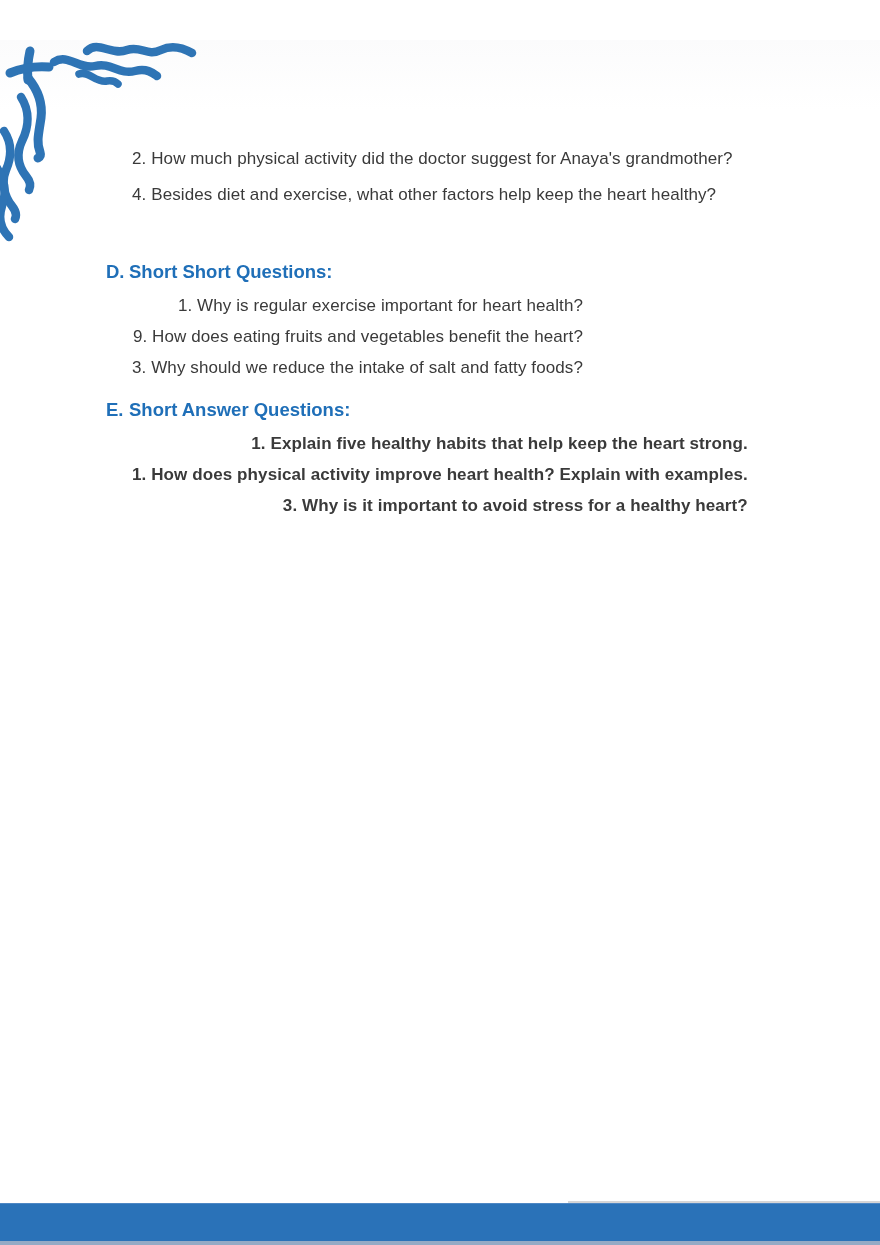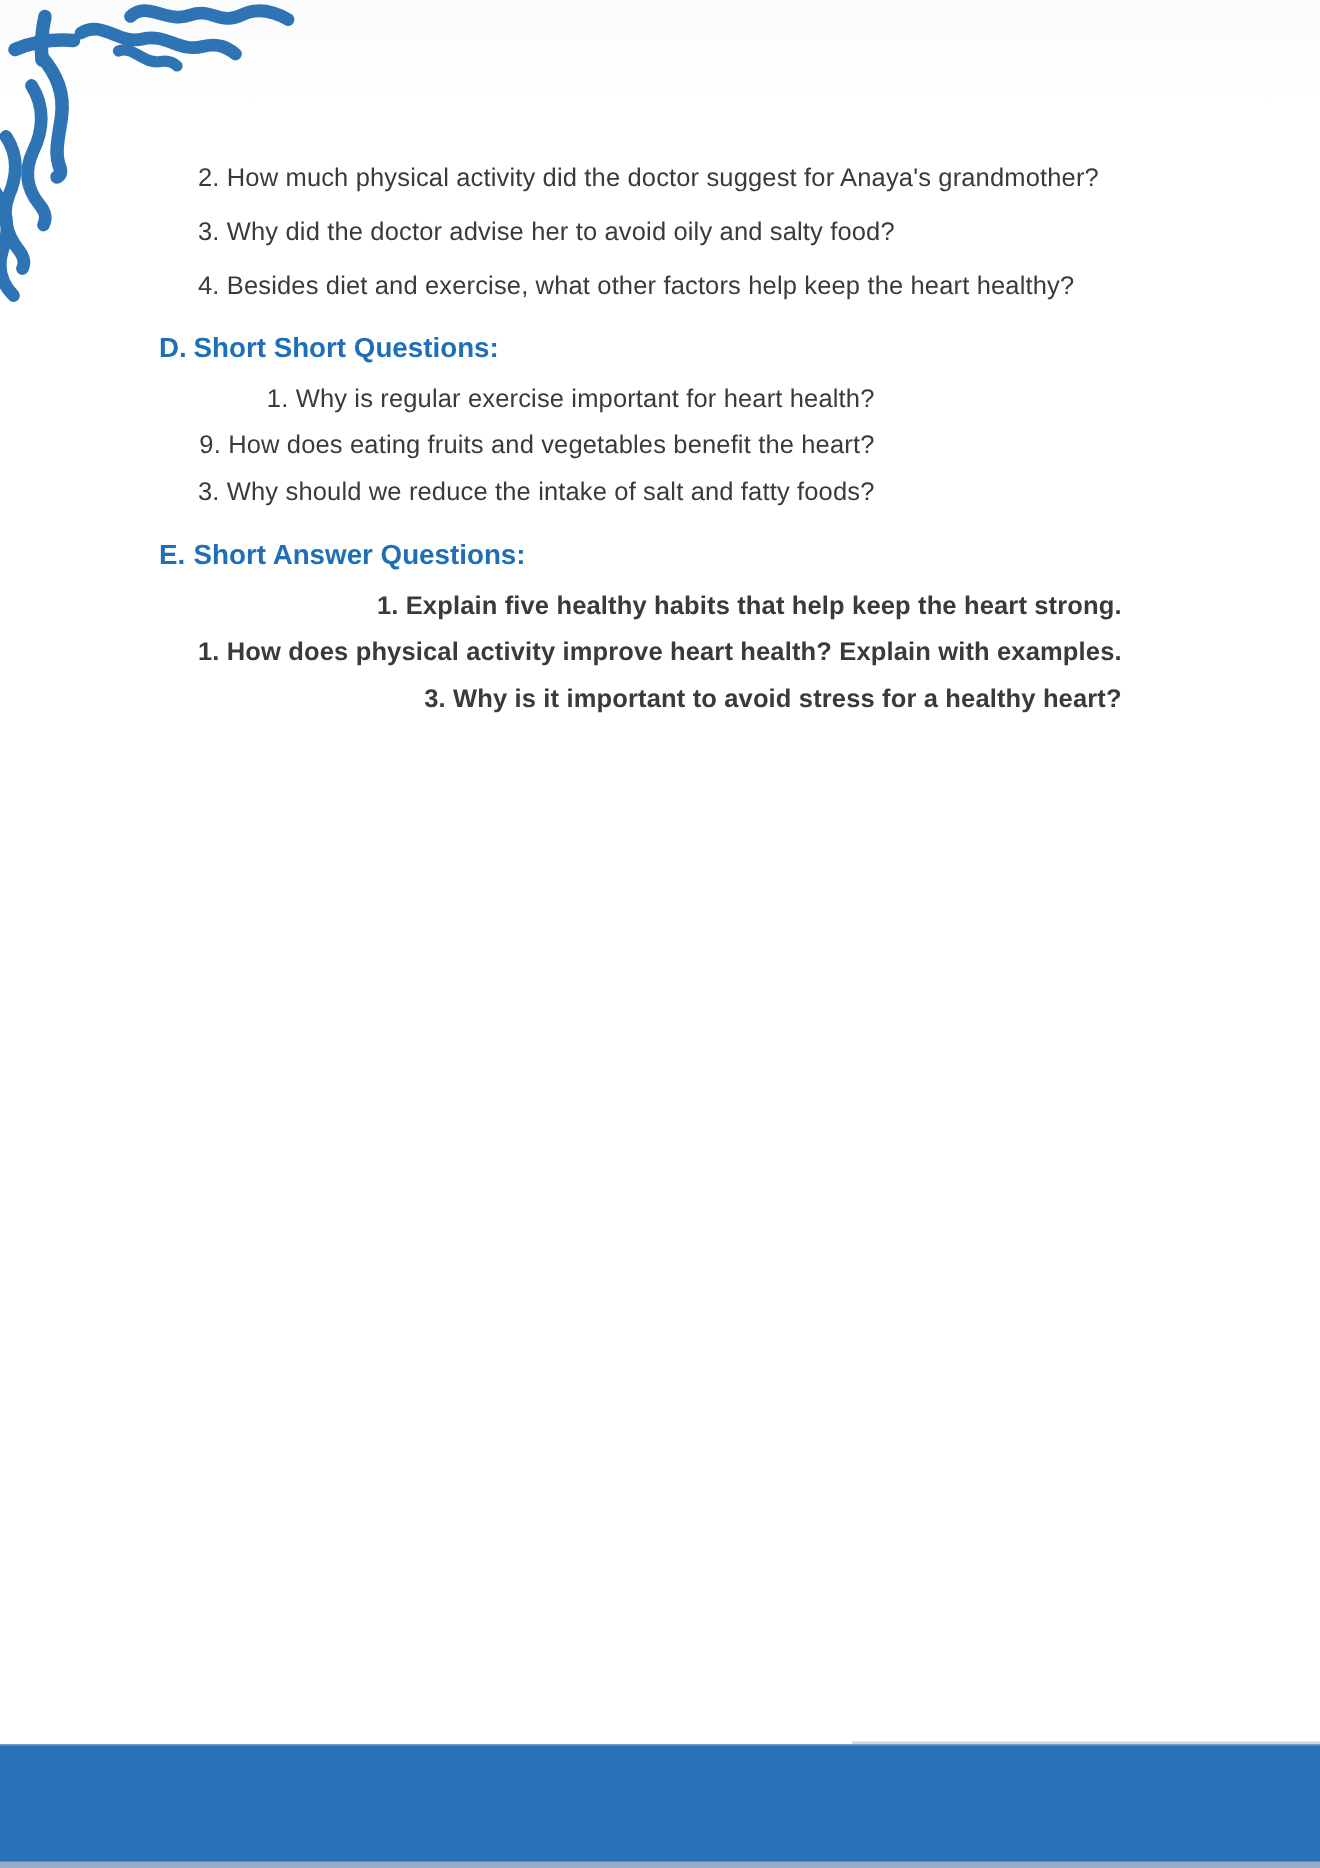--- a/index.html
+++ b/index.html
@@ -6,20 +6,21 @@
   body {
     width: 880px; height: 1245px;
     position: relative;
     overflow: hidden;
     background: #ffffff;
     font-family: "Liberation Sans", sans-serif;
   }
   .page {
     position: absolute; inset: 0;
     background: linear-gradient(180deg, #fbfbfc 0%, #ffffff 70px);
+    margin-top: 40px;
   }
   .corner-flourish {
     position: absolute; top: 0; left: 0;
     width: 205px; height: 210px;
   }
   .q-line {
     font-size: 17px;
     line-height: 23px;
     height: 23px;
     color: #3a3a3a;
@@ -81,21 +82,20 @@
 
         <path d="M 4 91 C 12 103 12 116 6 130 C 1 142 4 156 12 166 C 16 171 17 175 15 179" stroke-width="8.5"></path>
 
         <path d="M -3 128 C 5 140 7 152 2 166 C -2 178 0 188 9 197" stroke-width="8.5"></path>
       </g>
     </svg>
   </div>
 
   <div class="intro-list">
     <div class="q-line">2. How much physical activity did the doctor suggest for Anaya's grandmother?</div>
-    <div class="q-line">3. Why did the doctor advise her to avoid oily and salty food?</div>
     <div class="q-line">4. Besides diet and exercise, what other factors help keep the heart healthy?</div>
   </div>
 
   <div class="section-heading heading-d">
     <span class="letter">D.</span>
     <span class="title">Short Short Questions:</span>
   </div>
   <div class="qlist list-d">
     <div class="q-line">1. Why is regular exercise important for heart health?</div>
     <div class="q-line">9. How does eating fruits and vegetables benefit the heart?</div>

